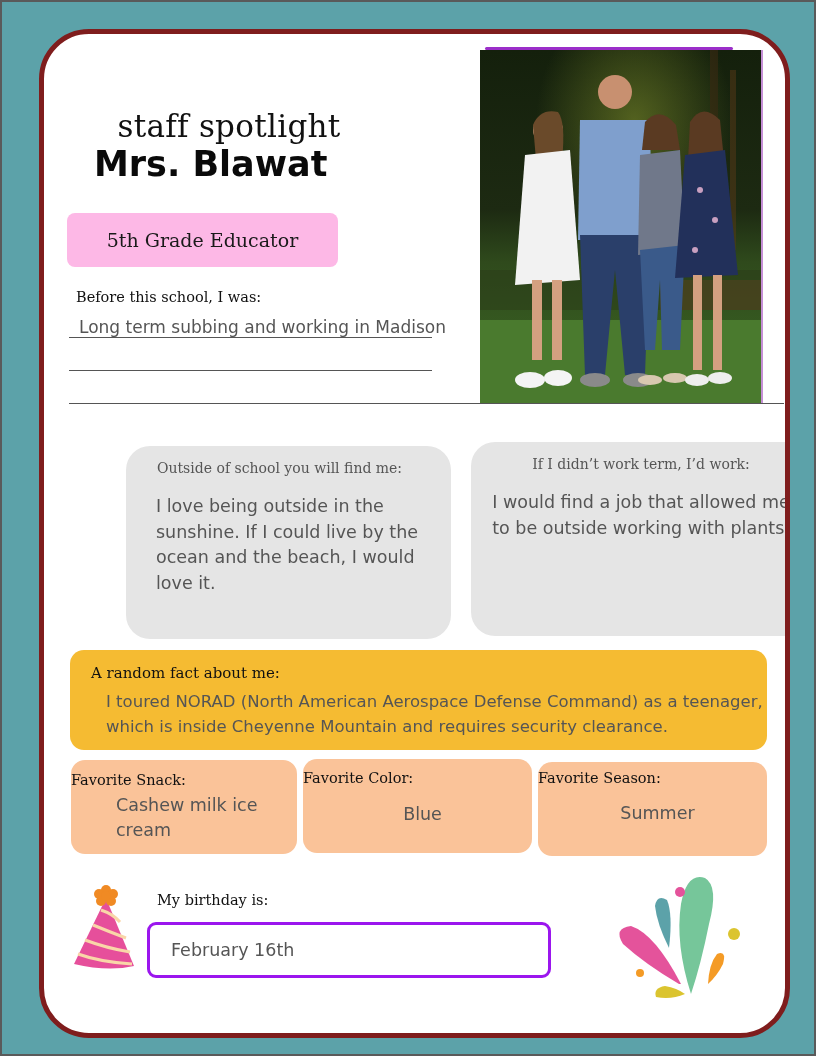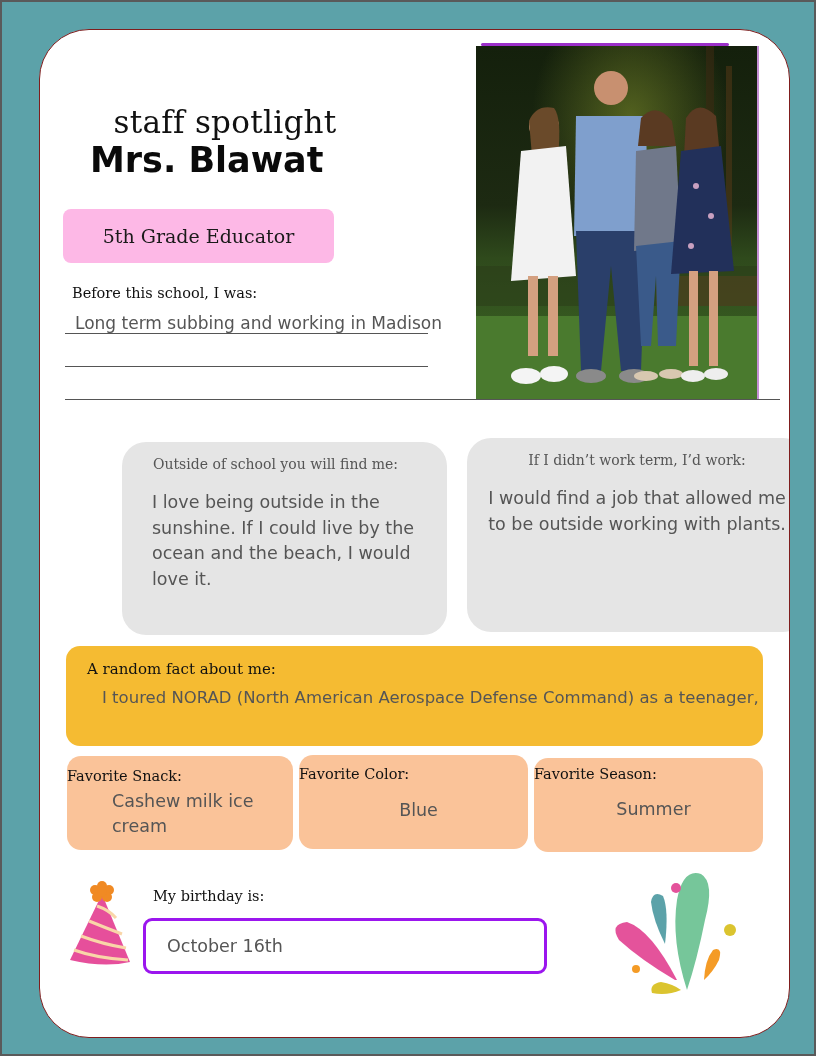--- a/index.html
+++ b/index.html
@@ -8,21 +8,21 @@
     background: #5ca2a9;
     border: 2px solid #5a5a5a;
     position: relative;
     font-family: "DejaVu Sans", sans-serif;
   }
   .card {
     position: absolute;
     left: 37px; top: 27px;
     width: 751px; height: 1009px;
     background: #ffffff;
-    border: 1px solid #7f1d1d;
+    border: 5px solid #7f1d1d;
     border-radius: 50px;
     overflow: hidden;
   }
   .abs { position: absolute; }
   .serif { font-family: "DejaVu Serif", serif; }
   .sans { font-family: "DejaVu Sans", sans-serif; }
 
   .kicker {
     left: 60px; top: 74px; width: 250px; text-align: center;
     font-size: 31px; color: #111; letter-spacing: 0.3px; font-weight: normal;
@@ -183,20 +183,21 @@
 
   <div class="abs box-green green2">
     <div class="q serif">If I didn’t work term, I’d work:</div>
     <div class="a sans">I would find a job that allowed me to be outside working with plants.</div>
   </div>
 
   <div class="abs box-yellow">
     <div class="q serif">A random fact about me:</div>
     <div class="a sans">
       <div>I toured NORAD (North American Aerospace Defense Command) as a teenager,</div>
+      <div>which is inside Cheyenne Mountain and requires security clearance.</div>
     </div>
   </div>
 
   <div class="abs box-peach peach1">
     <div class="q serif">Favorite Snack:</div>
     <div class="a sans">Cashew milk ice cream</div>
   </div>
   <div class="abs box-peach peach2">
     <div class="q serif">Favorite Color:</div>
     <div class="a sans">Blue</div>
@@ -219,21 +220,21 @@
         <circle cx="45" cy="14" r="5"></circle>
         <circle cx="33" cy="21" r="5"></circle>
         <circle cx="43" cy="21" r="5"></circle>
         <circle cx="38" cy="16" r="5"></circle>
       </g>
     </svg>
   </div>
 
   <div class="abs bday-label serif">My birthday is:</div>
   <div class="abs bday-field sans">
-    <span>October 16th</span>
+    <span>February 16th</span>
   </div>
 
   <div class="abs splash">
     <svg width="140" height="140" viewBox="0 0 140 140" xmlns="http://www.w3.org/2000/svg">
       <path d="M82 130 Q66 80 72 40 Q78 8 96 14 Q110 22 100 60 Q92 100 82 130 Z" fill="#76c69a"></path>
       <path d="M70 120 Q36 100 14 80 Q4 64 22 62 Q46 70 72 120 Z" fill="#e4539b"></path>
       <path d="M60 84 Q48 60 46 42 Q48 30 58 36 Q64 50 60 84 Z" fill="#5ca2a9"></path>
       <path d="M99 120 Q100 100 108 90 Q118 86 114 100 Q108 112 99 120 Z" fill="#f49b26"></path>
       <circle cx="71" cy="28" r="5" fill="#e4539b"></circle>
       <circle cx="125" cy="70" r="6" fill="#dbc42f"></circle>

